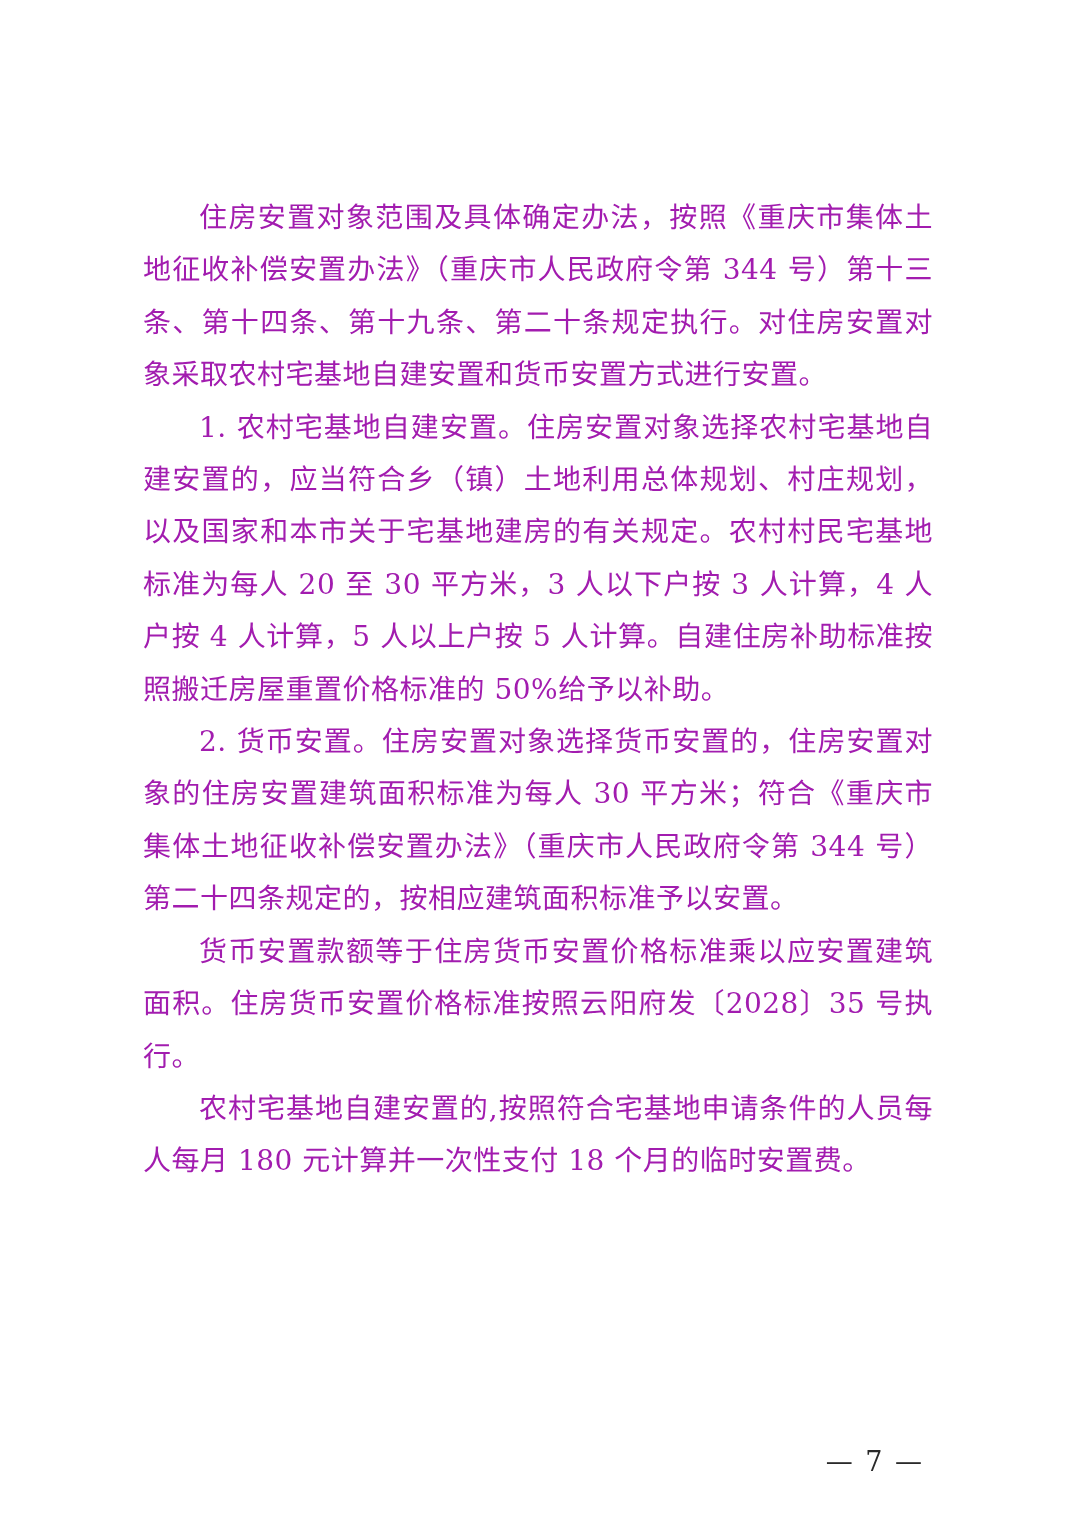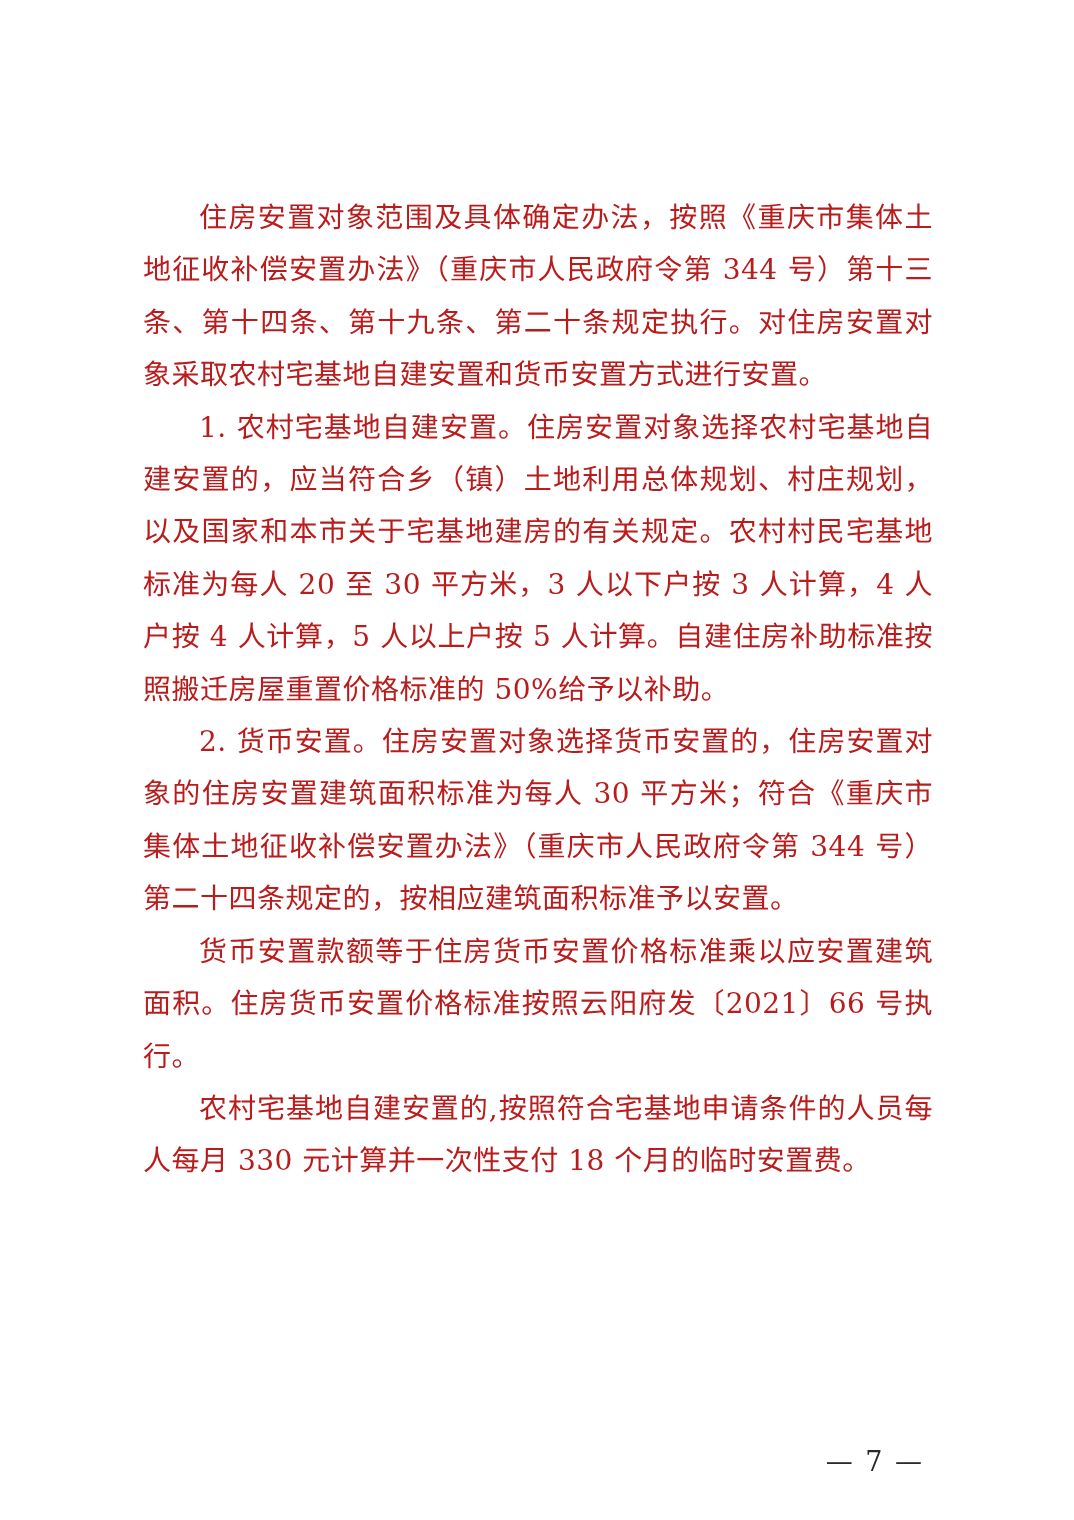--- a/index.html
+++ b/index.html
@@ -19,21 +19,21 @@
     position: absolute;
     left: 143px;
     top: 192px;
     width: 790px;
   }
   .content p {
     margin: 0;
     padding: 0;
     font-size: 28px;
     line-height: 52.4px;
-    color: #b91c1c;
+    color: #a21caf;
     text-align: justify;
     text-align-last: left;
     text-indent: 2em;
     letter-spacing: 0.5px;
     font-weight: 400;
   }
   .page-footer {
     position: absolute;
     top: 1446px;
     right: 150px;
@@ -45,17 +45,17 @@
   }
 </style>
 </head>
 <body>
 
 <div class="page">
   <div class="content">
     <p>住房安置对象范围及具体确定办法，按照《重庆市集体土地征收补偿安置办法》（重庆市人民政府令第 344 号）第十三条、第十四条、第十九条、第二十条规定执行。对住房安置对象采取农村宅基地自建安置和货币安置方式进行安置。</p>
     <p>1. 农村宅基地自建安置。住房安置对象选择农村宅基地自建安置的，应当符合乡（镇）土地利用总体规划、村庄规划，以及国家和本市关于宅基地建房的有关规定。农村村民宅基地标准为每人 20 至 30 平方米，3 人以下户按 3 人计算，4 人户按 4 人计算，5 人以上户按 5 人计算。自建住房补助标准按照搬迁房屋重置价格标准的 50%给予以补助。</p>
     <p>2. 货币安置。住房安置对象选择货币安置的，住房安置对象的住房安置建筑面积标准为每人 30 平方米；符合《重庆市集体土地征收补偿安置办法》（重庆市人民政府令第 344 号）第二十四条规定的，按相应建筑面积标准予以安置。</p>
-    <p>货币安置款额等于住房货币安置价格标准乘以应安置建筑面积。住房货币安置价格标准按照云阳府发〔2021〕66 号执行。</p>
-    <p>农村宅基地自建安置的,按照符合宅基地申请条件的人员每人每月 330 元计算并一次性支付 18 个月的临时安置费。</p>
+    <p>货币安置款额等于住房货币安置价格标准乘以应安置建筑面积。住房货币安置价格标准按照云阳府发〔2028〕35 号执行。</p>
+    <p>农村宅基地自建安置的,按照符合宅基地申请条件的人员每人每月 180 元计算并一次性支付 18 个月的临时安置费。</p>
   </div>
   <div class="page-footer">— 7 —</div>
 </div>
 
 </body></html>

